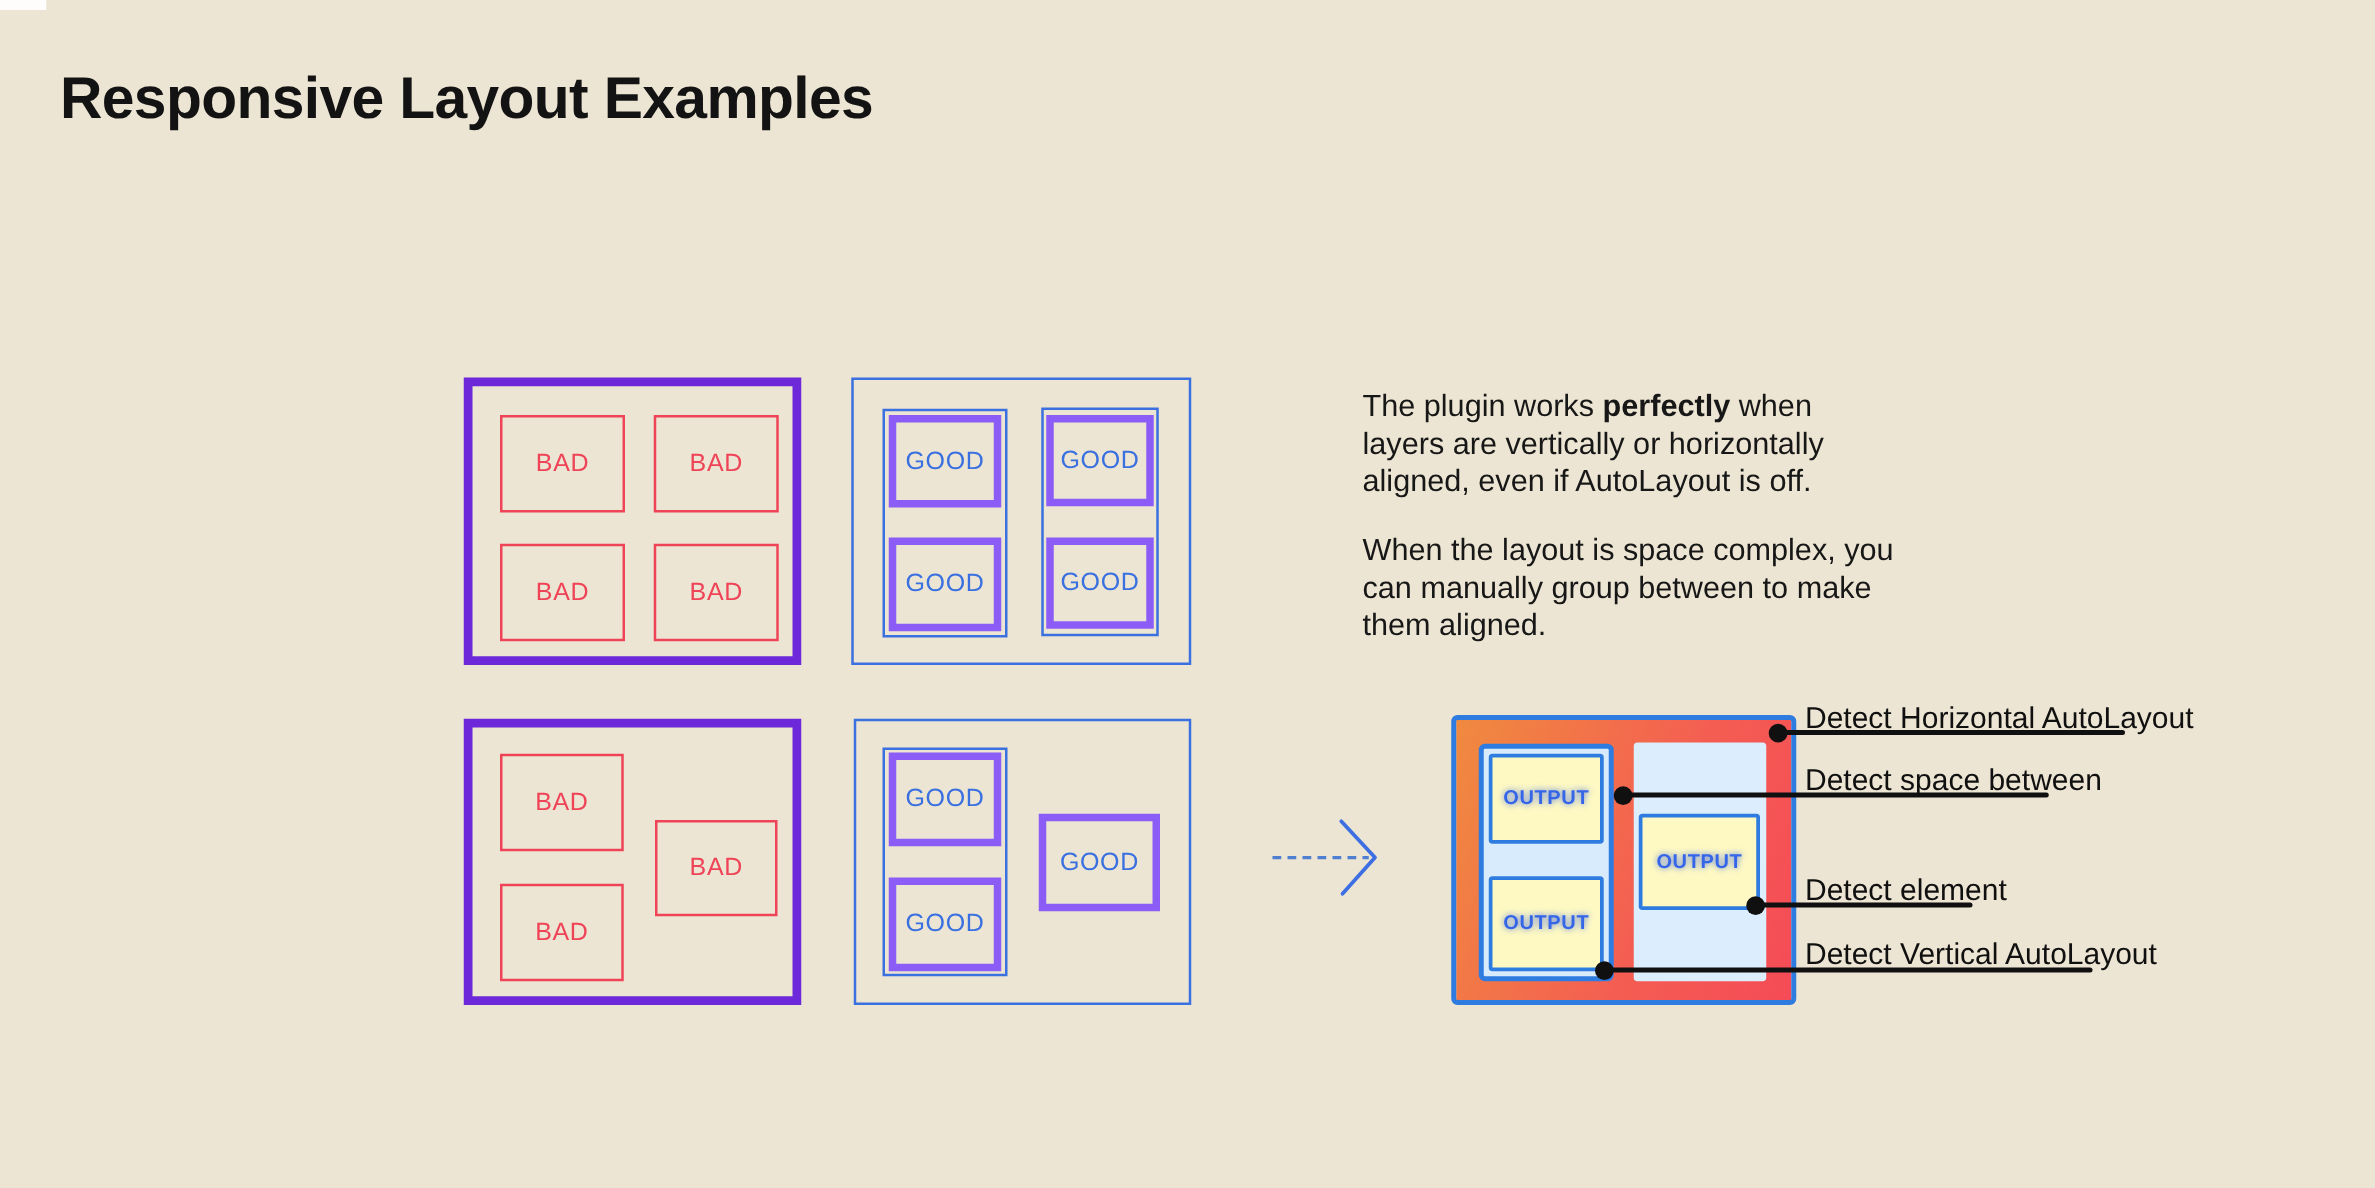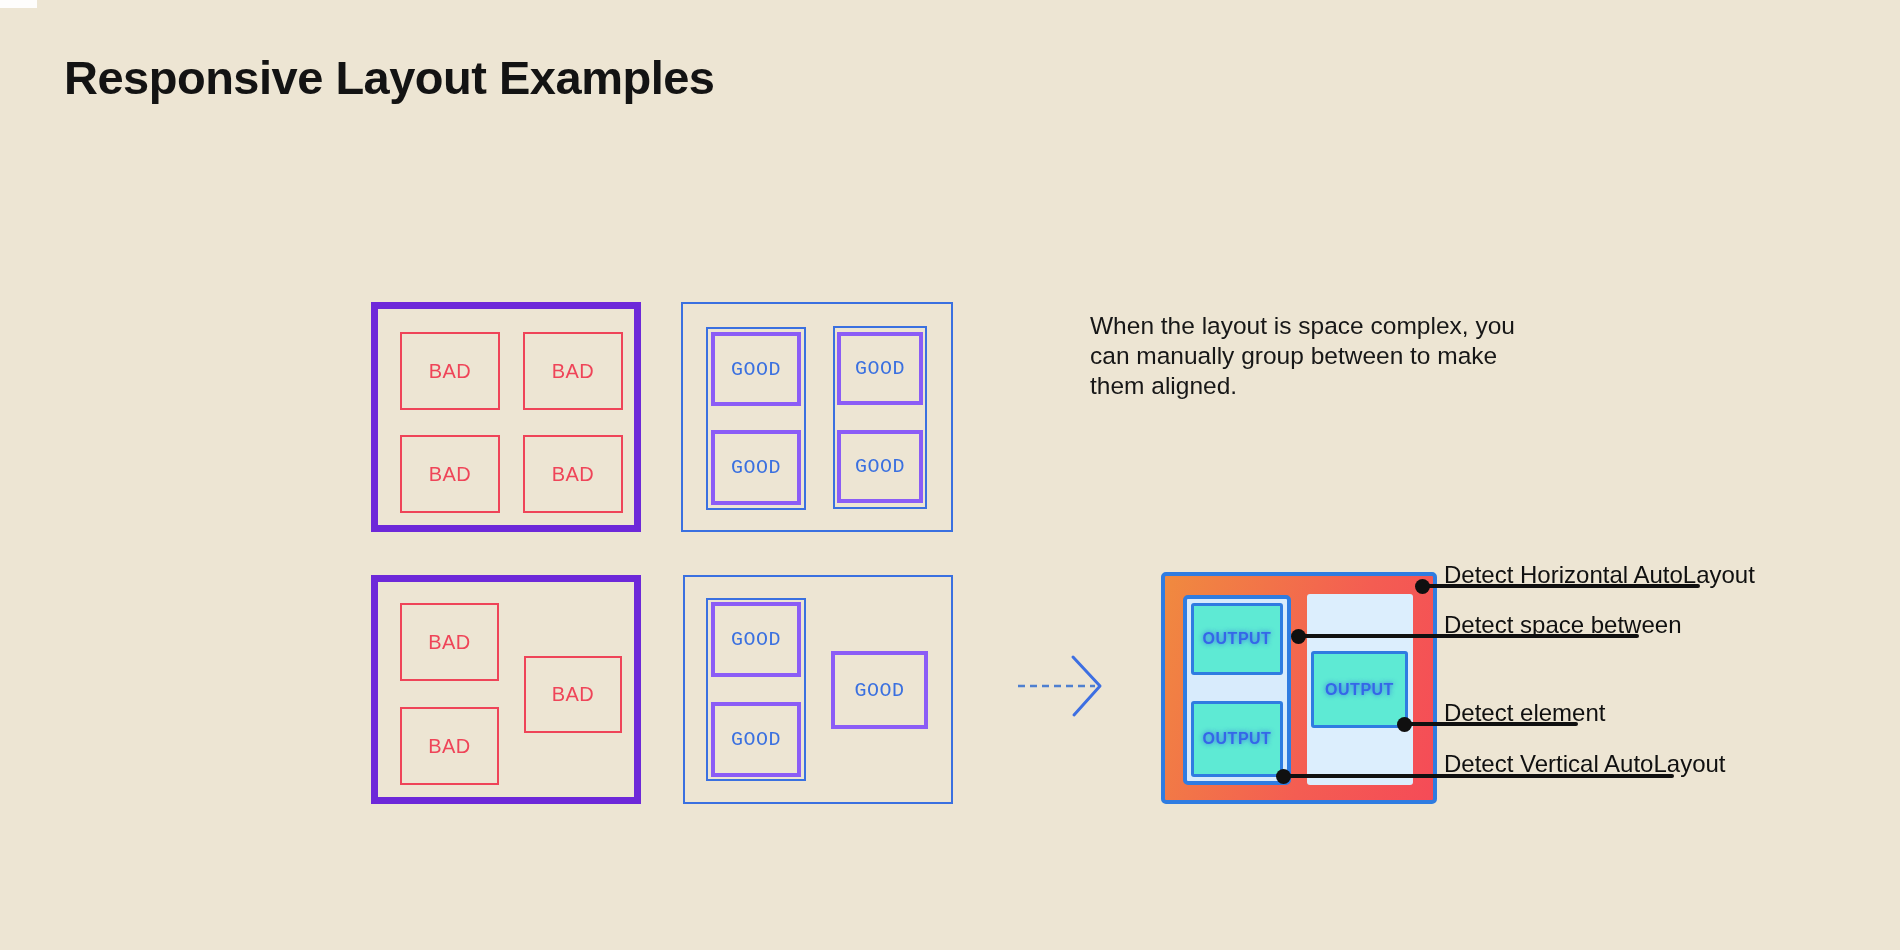--- a/index.html
+++ b/index.html
@@ -2,31 +2,31 @@
 <html><head>
 <meta charset="utf-8">
 <style>
   html,body{margin:0;padding:0;}
   .canvas{
     position:relative;width:1900px;height:950px;overflow:hidden;
     background:#EDE5D3;font-family:"Liberation Sans",sans-serif;
   }
   .corner-notch{position:absolute;left:0;top:0;width:37px;height:8px;background:#ffffff;opacity:.92;}
   .page-title{
-    position:absolute;left:64px;top:50px;margin:0;
+    position:absolute;left:48px;top:50px;margin:0;
     font-size:47px;font-weight:700;letter-spacing:-.5px;color:#131313;
   }
   
   .frame{position:absolute;box-sizing:border-box;}
   .frame.red{border:7px solid #6d28d9;}
   .frame.blue{border:2px solid #3A70E0;}
   .box{position:absolute;box-sizing:border-box;display:flex;align-items:center;justify-content:center;
        font-size:20px;font-weight:500;letter-spacing:.5px;}
   .box.red{border:2px solid #EF4458;color:#EF4458;}
-  .box.blue{border:4px solid #8b5cf6;color:#3A70E0;font-family:Liberation Mono, monospace;}
+  .box.blue{border:6px solid #8b5cf6;color:#3A70E0;}
   .gwrap{position:absolute;box-sizing:border-box;border:2px solid #3A70E0;}
 
   #bad-grid{left:371px;top:302px;width:270px;height:230px;}
   #bb1{left:22px;top:23px;width:100px;height:78px;}
   #bb2{left:145px;top:23px;width:100px;height:78px;}
   #bb3{left:22px;top:126px;width:100px;height:78px;}
   #bb4{left:145px;top:126px;width:100px;height:78px;}
 
   #good-grid{left:681px;top:302px;width:272px;height:230px;}
   #gw1{left:23px;top:23px;width:100px;height:183px;}
@@ -59,21 +59,21 @@
 
   
   #output-frame{
     position:absolute;left:1161px;top:572px;width:276px;height:232px;box-sizing:border-box;
     border:4px solid #2F7CE1;border-radius:5px;
     background:linear-gradient(110deg,#F08A3F 0%,#F45D52 60%,#F54B57 100%);
   }
   #out-lwrap{position:absolute;left:18px;top:19px;width:108px;height:190px;box-sizing:border-box;
     border:4px solid #2F7CE1;border-radius:5px;background:#D8EBFC;}
   .out-box{position:absolute;box-sizing:border-box;border:3px solid #2F7CE1;border-radius:3px;
-    background:#5eead4;color:#3566E8;display:flex;align-items:center;justify-content:center;
+    background:#fef9c3;color:#3566E8;display:flex;align-items:center;justify-content:center;
     font-size:16px;font-weight:700;letter-spacing:.5px;text-shadow:0 0 5px rgba(47,90,230,.85);}
   #ob1{left:4px;top:4px;width:92px;height:72px;}
   #ob2{left:4px;top:102px;width:92px;height:76px;}
   #out-rpanel{position:absolute;left:142px;top:18px;width:106px;height:191px;background:#DCEEFD;border-radius:3px;}
   #ob3{left:4px;top:57px;width:97px;height:77px;}
 
   
   .callout-dot{position:absolute;width:15px;height:15px;border-radius:50%;background:#101010;z-index:6;}
   .callout-line{position:absolute;height:4px;background:#101010;border-radius:2px;z-index:5;}
   .callout-label{position:absolute;font-size:24px;font-weight:500;color:#101010;white-space:nowrap;z-index:6;}
@@ -118,20 +118,25 @@
   <section class="frame blue" id="good-free">
     <div class="gwrap" id="gfw">
       <div class="box blue" id="gf1">GOOD</div>
       <div class="box blue" id="gf2">GOOD</div>
     </div>
     <div class="box blue" id="gfs">GOOD</div>
   </section>
 
   <div class="desc">
     <p>
+      <span class="line"><span>The plugin works </span><strong>perfectly</strong><span> when</span></span>
+      <span class="line">layers are vertically or horizontally</span>
+      <span class="line">aligned, even if AutoLayout is off.</span>
+    </p>
+    <p>
       <span class="line">When the layout is space complex, you</span>
       <span class="line">can manually group between to make</span>
       <span class="line">them aligned.</span>
     </p>
   </div>
 
   <svg class="arrow-svg" width="100" height="76" viewBox="0 0 100 76">
     <line x1="10" y1="38" x2="87" y2="38" stroke="#4E7FD0" stroke-width="2.6" stroke-dasharray="7 5"></line>
     <polyline points="65,9 92,38 66,67" fill="none" stroke="#3D6FE2" stroke-width="3" stroke-linejoin="round" stroke-linecap="round"></polyline>
   </svg>

